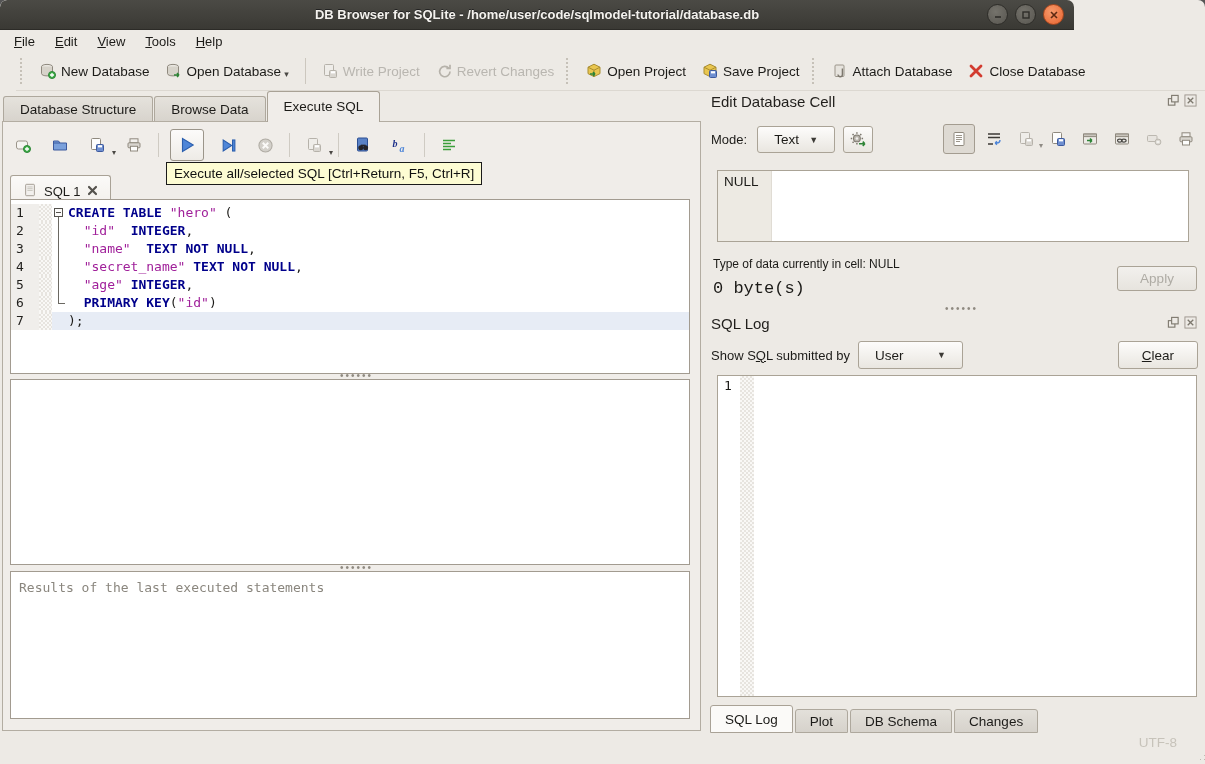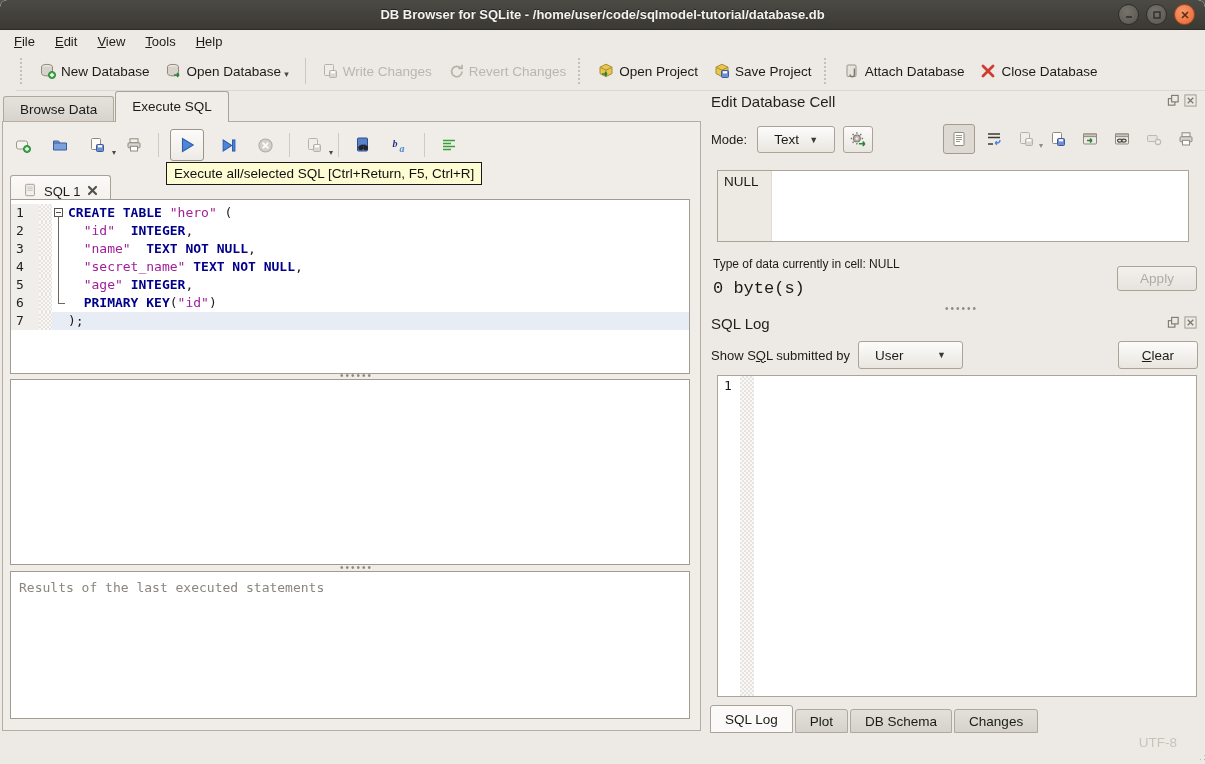--- a/index.html
+++ b/index.html
@@ -1,20 +1,20 @@
 <!DOCTYPE html>
 <html><head>
 <meta charset="utf-8">
 <style>
   html,body{margin:0;padding:0;background:#555;}
   .screen{position:relative;width:1205px;height:764px;background:#edeae5;overflow:hidden;
           font-family:"Liberation Sans",sans-serif;font-size:13px;color:#1c1b18;
           border-radius:7px 7px 0 0;}
   
-  .titlebar{position:absolute;left:0;top:0;width:1205px;height:30px;
+  .titlebar{position:absolute;left:0;top:0;width:1074px;height:30px;
             background:linear-gradient(#4b4a45,#3a3934);border-radius:7px 7px 0 0;
             border-bottom:1px solid #2c2b27;box-sizing:border-box;}
   .title{position:absolute;inset:0;line-height:30px;text-align:center;color:#f4f2ee;
          font-weight:bold;font-size:13px;text-shadow:0 -1px 0 #222;pointer-events:none;}
   .win-btns{position:absolute;right:10px;top:4px;display:flex;gap:7px;}
   .wbtn{width:21px;height:21px;border-radius:50%;display:flex;align-items:center;justify-content:center;
         font-size:12px;font-weight:bold;color:#2f2e2a;box-sizing:border-box;}
   .wbtn.min,.wbtn.max{background:radial-gradient(circle at 40% 35%,#75736c,#57554f);border:1px solid #2e2d29;}
   .wbtn.close{background:radial-gradient(circle at 40% 35%,#f79a6b,#e7632f);border:1px solid #a8481f;color:#5d2a12;}
   .wbtn svg{display:block}
@@ -187,21 +187,21 @@
       </div>
       <div class="tsep"></div>
       <div class="tb-item disabled">
         <span class="icon">
           <svg width="16" height="16" viewBox="0 0 16 16">
             <rect x="2.5" y="1.5" width="9" height="11" rx="1" fill="#efede9" stroke="#b6b2aa"></rect>
             <rect x="7.5" y="7.5" width="7" height="7" rx="1" fill="#d9d6d0" stroke="#b6b2aa"></rect>
             <rect x="9" y="8.2" width="4" height="2.2" fill="#fff"></rect>
           </svg>
         </span>
-        <span class="lbl">Write Changes</span>
+        <span class="lbl">Write Project</span>
       </div>
       <div class="tb-item disabled">
         <span class="icon">
           <svg width="16" height="16" viewBox="0 0 16 16">
             <path d="M12.8 5.2a5.2 5.2 0 1 0 1.2 3.3" fill="none" stroke="#b6b2aa" stroke-width="1.7"></path>
             <path d="M14 1.8v3.6h-3.6" fill="none" stroke="#b6b2aa" stroke-width="1.7"></path>
           </svg>
         </span>
         <span class="lbl">Revert Changes</span>
       </div>
@@ -241,20 +241,21 @@
         <span class="icon">
           <svg width="16" height="16" viewBox="0 0 16 16">
             <path d="M3 3l10 10M13 3L3 13" stroke="#d23b2f" stroke-width="2.8" stroke-linecap="round"></path>
           </svg>
         </span>
         <span class="lbl">Close Database</span>
       </div>
     </div>
 
   <div class="main-tabs" id="mainTabs">
+      <div class="mtab">Database Structure</div>
       <div class="mtab">Browse Data</div>
       <div class="mtab active">Execute SQL</div>
     </div>
   <div class="tabpage"></div>
 
   <div class="sql-toolbar" id="sqlToolbar">
       <div class="sbtn">
         <svg width="16" height="16" viewBox="0 0 16 16">
           <rect x="1.5" y="4" width="11" height="8" rx="2" fill="#f6f4f1" stroke="#9b958a"></rect>
           <circle cx="12" cy="12" r="3.5" fill="#3fae49" stroke="#2d8436"></circle>

